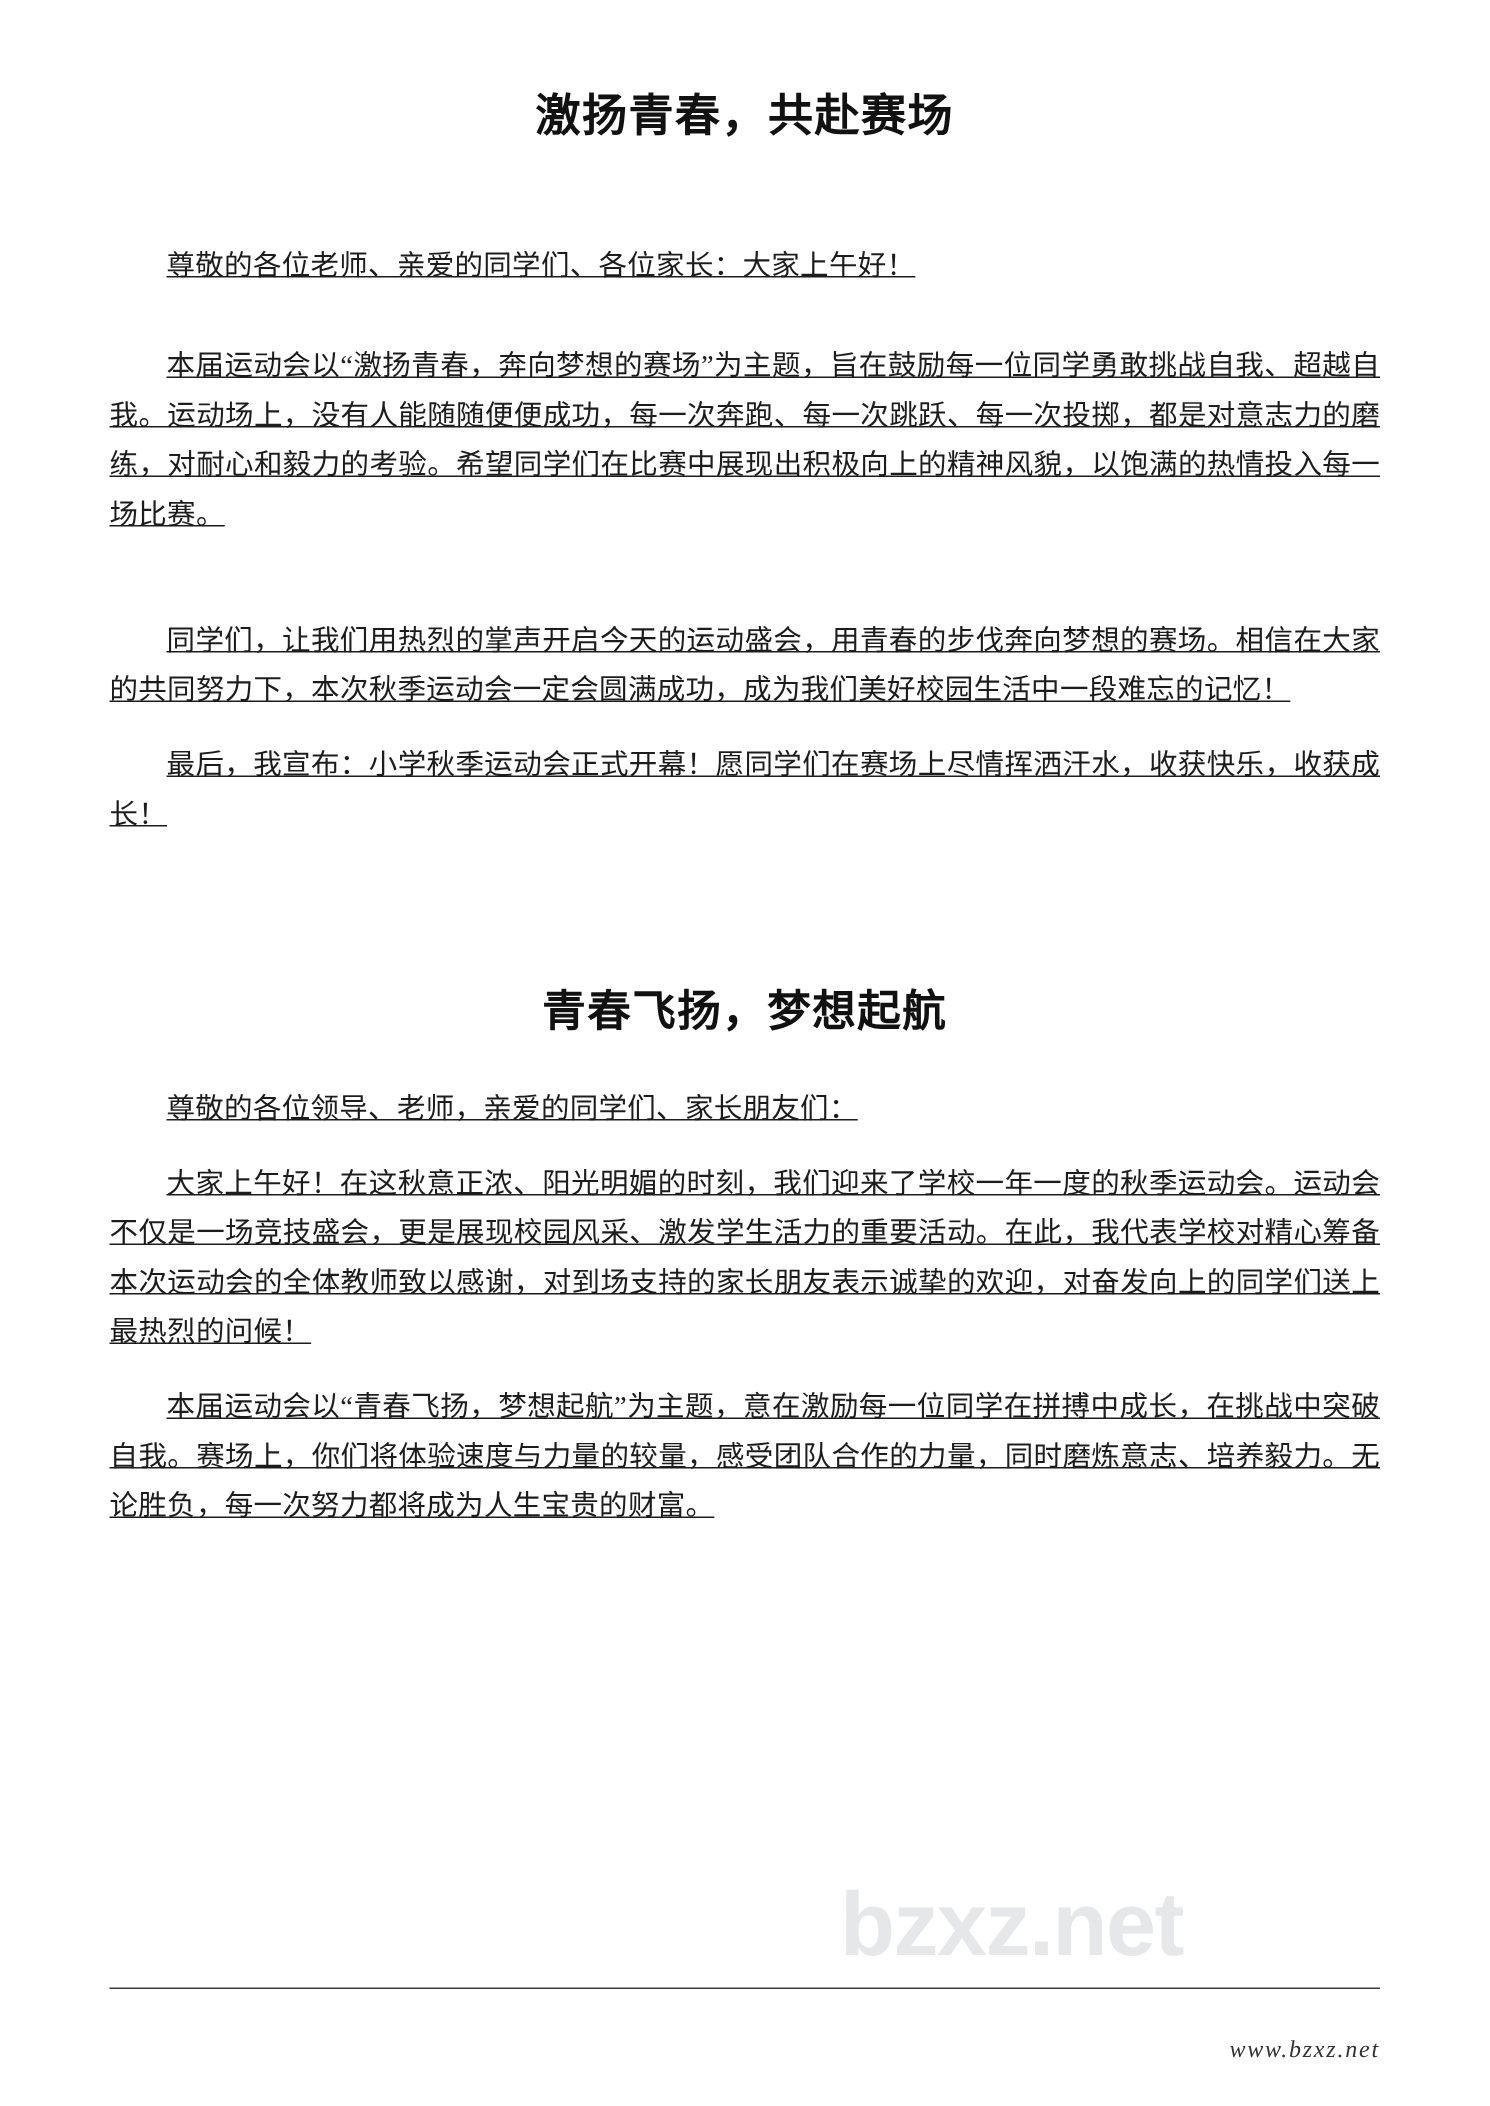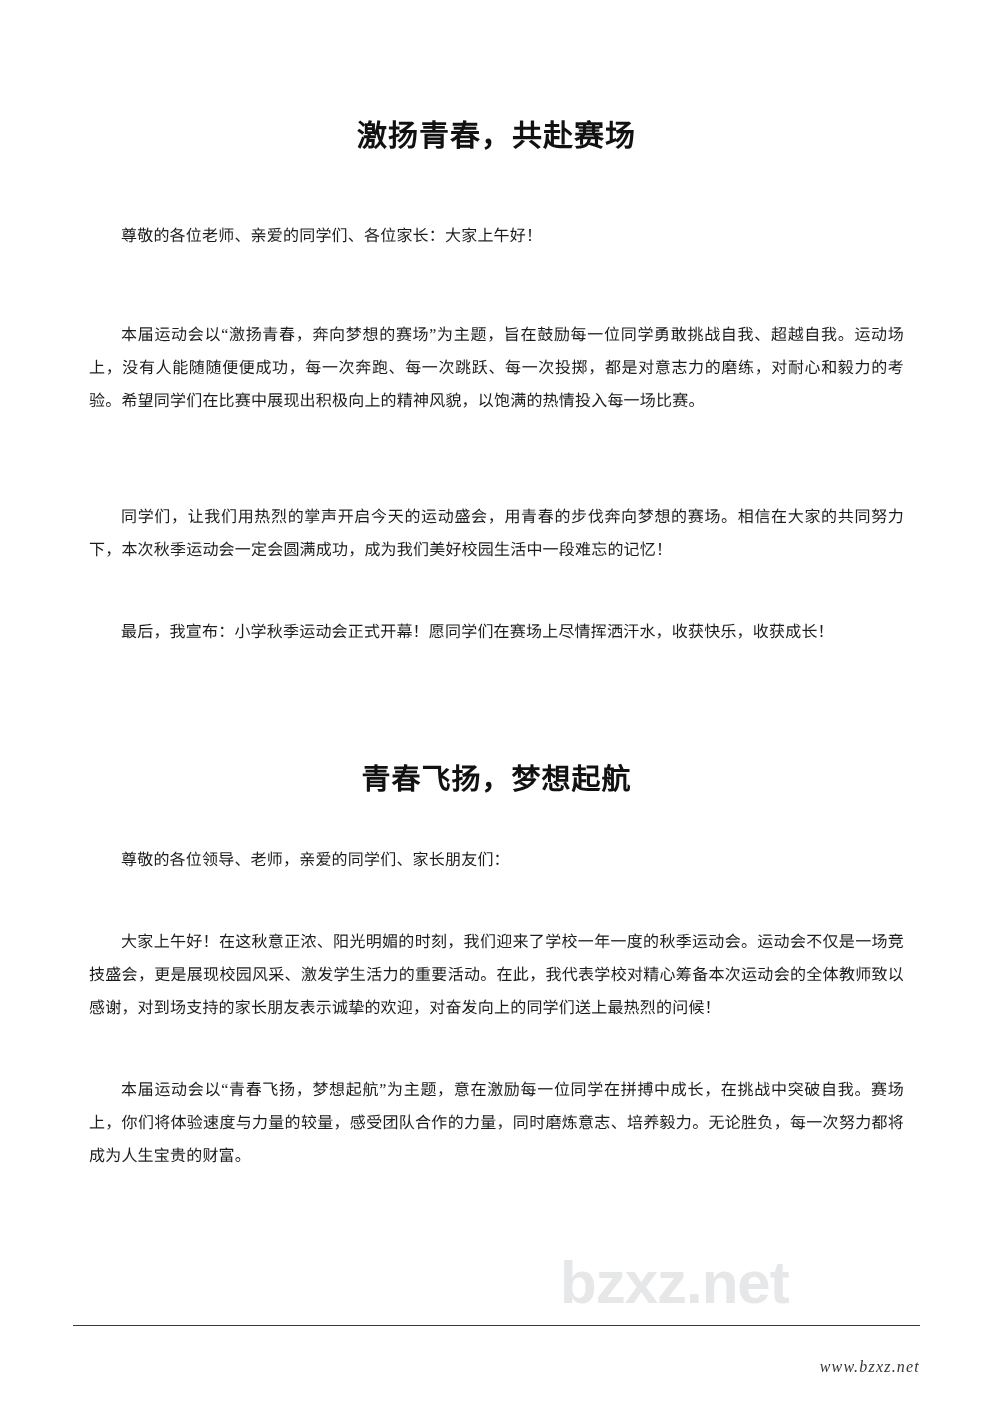--- a/index.html
+++ b/index.html
@@ -49,39 +49,40 @@
     text-align: center;
     font-family: "Liberation Serif", "DejaVu Serif", serif;
     font-weight: bold;
     font-size: 30px;
     letter-spacing: 1px;
     line-height: 1.3;
     margin: 0;
     color: #111111;
   }
 
-  .title-block-1 { padding-top: 116px; }
+  .title-block-1 { padding-top: 58px; }
   .title-block-2 { padding-top: 97px; }
 
   .doc-title.sans {
     font-family: "Liberation Sans", "DejaVu Sans", sans-serif;
     font-weight: bold;
     font-size: 29px;
     letter-spacing: 1px;
   }
 
   .para {
-    font-size: 16px;
+    font-size: 19px;
     line-height: 33px;
     text-align: justify;
     text-justify: inter-ideograph;
     text-indent: 2em;
-    margin: 16px;
+    margin: 0;
     color: #1c1c1c;
     letter-spacing: 0.2px;
+    text-decoration: underline;
   }
 
   .para.salutation { text-indent: 2em; }
 
   .gap-lg  { height: 28px; }
   .gap-md  { height: 17px; }
 
   .first-para-top { margin-top: 36px; }
 
   

